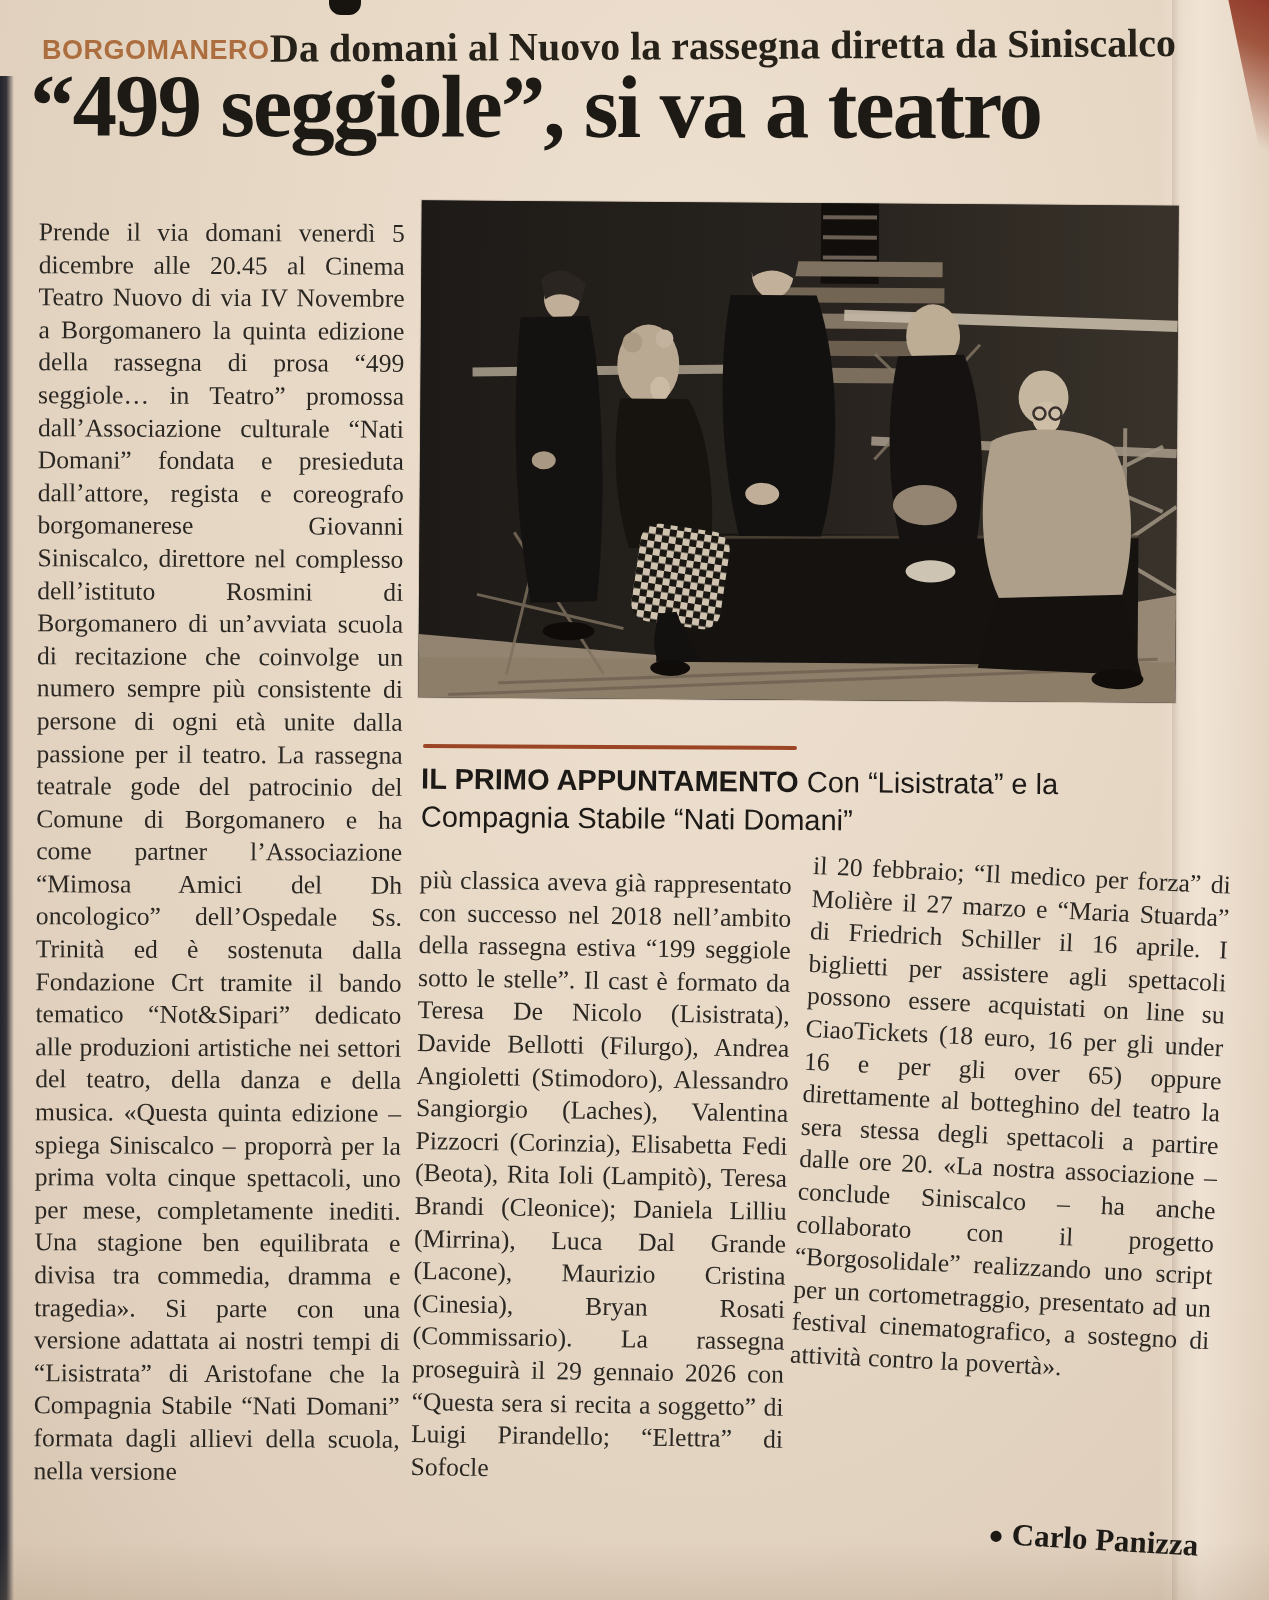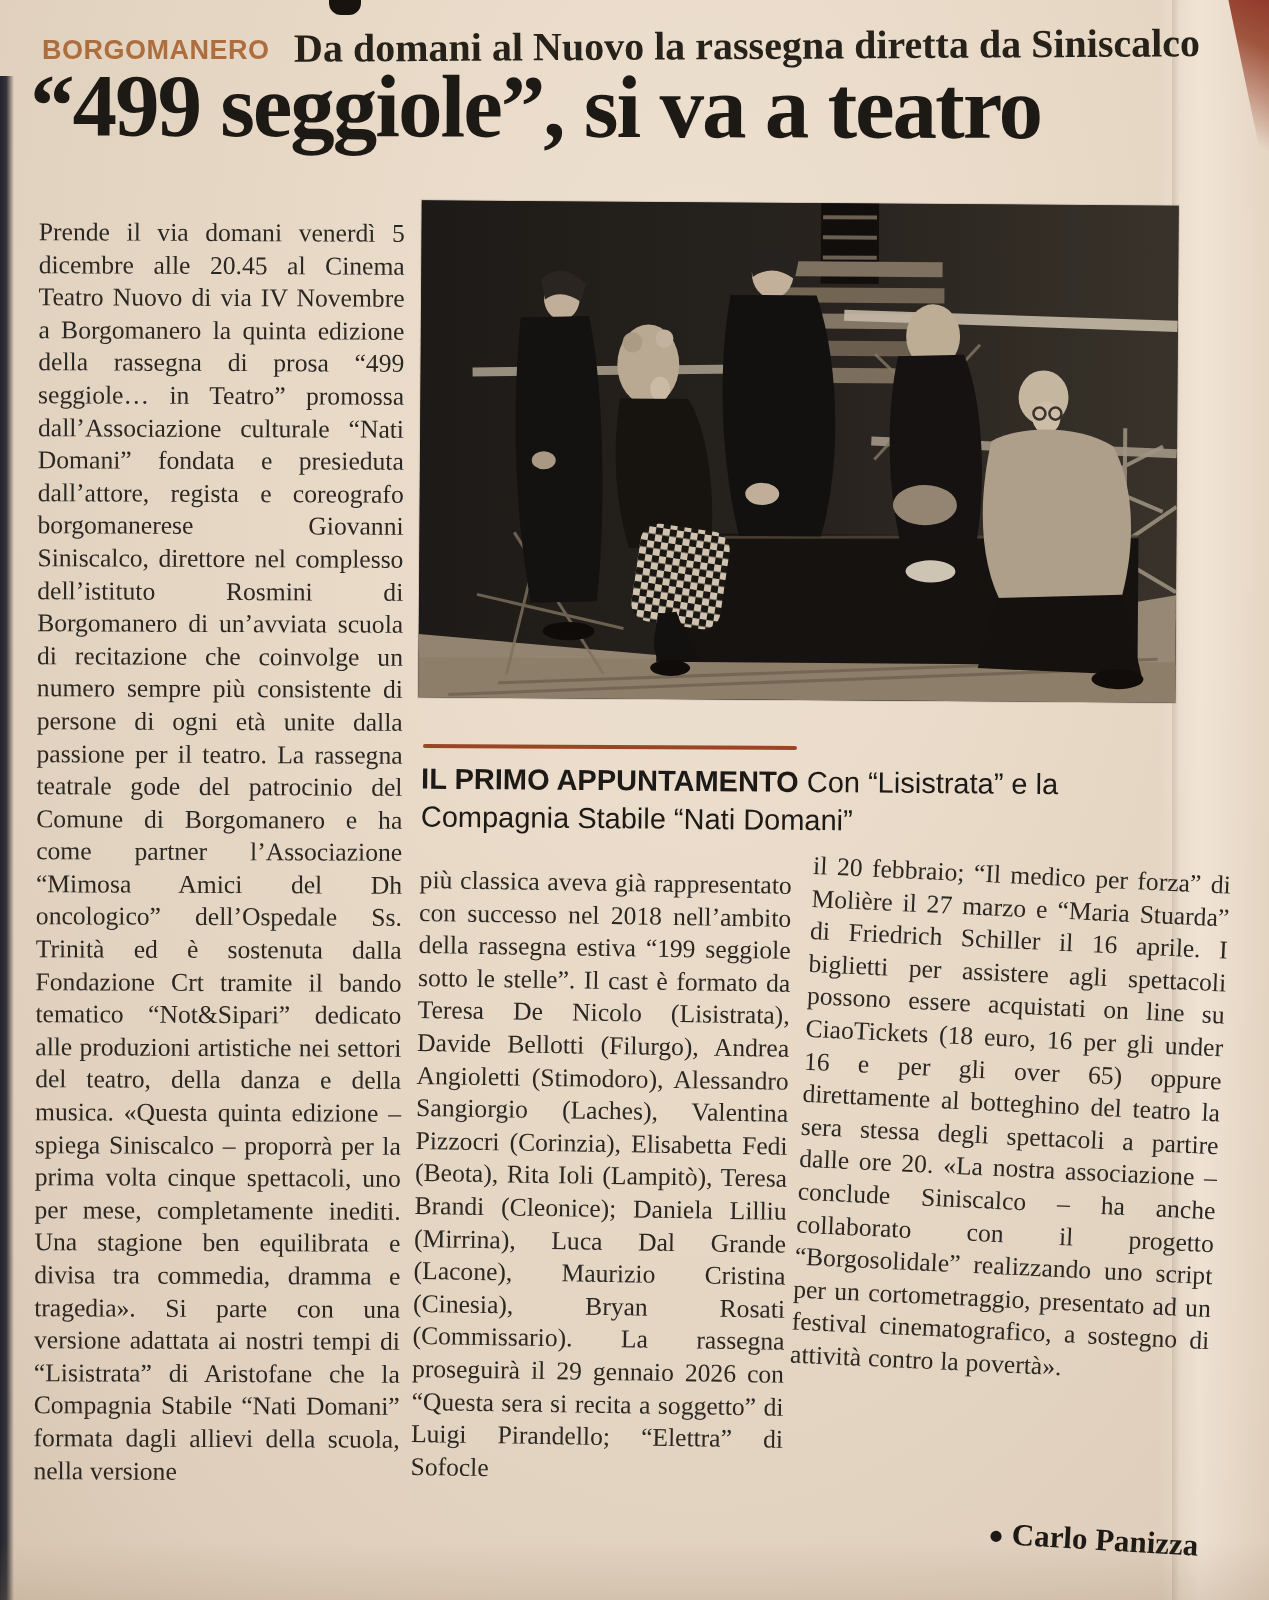--- a/index.html
+++ b/index.html
@@ -31,21 +31,21 @@
     position:absolute;left:1172px;top:0;width:8px;height:1600px;
     background:linear-gradient(to right, rgba(120,100,85,.18), rgba(120,100,85,0));
   }
   
   .cut-glyph{
     position:absolute;left:329px;top:0;width:32px;height:15px;
     background:#17130f;border-radius:0 0 12px 12px;
   }
   .kicker{
     position:absolute;left:42px;top:22px;width:1120px;
-    display:flex;align-items:baseline;gap:24px;white-space:nowrap;
+    display:flex;align-items:baseline;gap:0;white-space:nowrap;
   }
   .kicker-tag{
     font-family:"Liberation Sans",sans-serif;font-weight:700;
     font-size:27px;letter-spacing:.5px;color:#ad6e3f;
   }
   .kicker-deck{
     font-family:"Liberation Serif",serif;font-weight:700;
     font-size:40px;color:#262219;transform:rotate(-.35deg);
   }
   .headline{

